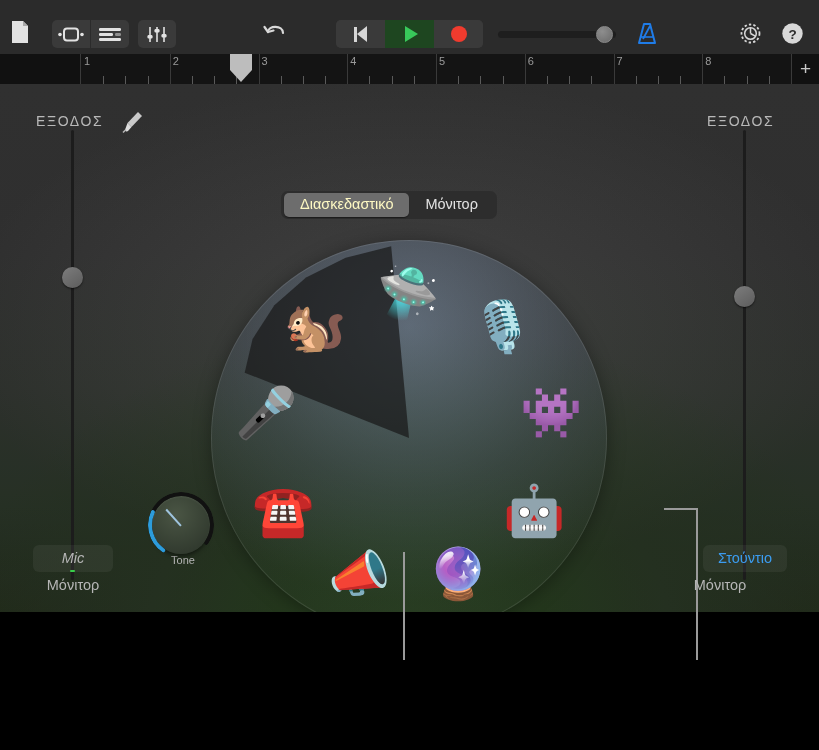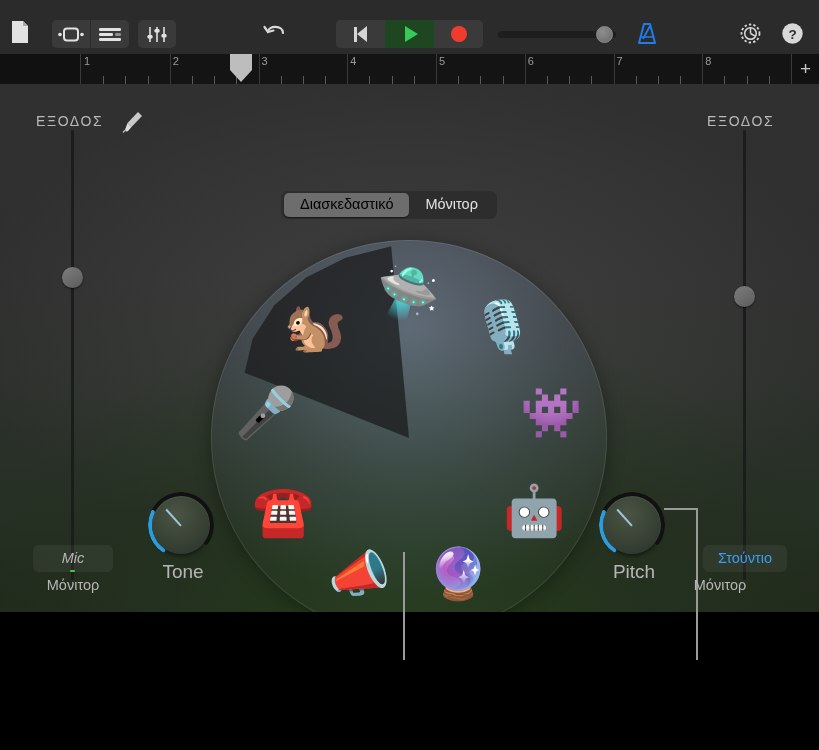--- a/index.html
+++ b/index.html
@@ -187,21 +187,21 @@
     height: 22px;
   }
   .mode-seg > div {
     font-size: 14.5px; color: #e2e2e2;
     padding: 4px 16px 5px 16px;
     border-radius: 5px;
     line-height: 15px;
   }
   .mode-seg .sel {
     background: #6d6d6d;
-    color: #000000;
+    color: #fef9c3;
     box-shadow: 0 1px 1px rgba(0,0,0,0.4);
   }
 
   
   .wheel {
     position: absolute; left: 211px; top: 156px;
     width: 396px; height: 396px;
     border-radius: 50%;
     background:
       radial-gradient(circle at 50% 22%, rgba(120,140,165,0.55), rgba(90,105,125,0.30) 45%, rgba(55,70,60,0.12) 75%, rgba(40,52,38,0.05) 100%);
@@ -243,22 +243,22 @@
     width: 66px; height: 66px; border-radius: 50%;
   }
   .knob-pointer {
     position: absolute; left: 28px; top: 8px;
     width: 1.5px; height: 22px;
     background: #9fc4de;
     transform-origin: 50% 100%;
     transform: rotate(-42deg);
   }
   .knob-label {
-    text-align: center; margin-top: 7px;
-    font-size: 19px; color: #b6b6b6;
+    text-align: center; 
+    font-size: 11px; color: #b6b6b6;
   }
 
   
   .pill {
     position: absolute;
     background: rgba(255,255,255,0.055);
     border-radius: 6px;
     padding: 5px 0 6px 0;
     text-align: center;
     font-size: 14.5px;
@@ -475,30 +475,20 @@
       <div class="knob">
         <svg class="knob-ring" viewBox="0 0 66 66">
           <circle cx="33" cy="33" r="31" fill="none" stroke="#111" stroke-width="4" stroke-dasharray="146 49" stroke-linecap="round" transform="rotate(125 33 33)"></circle>
           <circle cx="33" cy="33" r="31" fill="none" stroke="#2d9cdb" stroke-width="4" stroke-dasharray="43 152" stroke-linecap="round" transform="rotate(125 33 33)"></circle>
         </svg>
         <div class="knob-pointer"></div>
       </div>
       <div class="knob-label">Tone</div>
     </div>
 
-    <div class="knob-wrap" style="left:603px; top:412px;">
-      <div class="knob">
-        <svg class="knob-ring" viewBox="0 0 66 66">
-          <circle cx="33" cy="33" r="31" fill="none" stroke="#111" stroke-width="4" stroke-dasharray="146 49" stroke-linecap="round" transform="rotate(125 33 33)"></circle>
-          <circle cx="33" cy="33" r="31" fill="none" stroke="#2d9cdb" stroke-width="4" stroke-dasharray="43 152" stroke-linecap="round" transform="rotate(125 33 33)"></circle>
-        </svg>
-        <div class="knob-pointer"></div>
-      </div>
-      <div class="knob-label">Pitch</div>
-    </div>
 
     <div class="cable cable-h" style="left:664px; top:424px; width:34px;"></div>
     <div class="cable cable-v" style="left:696px; top:424px; height:152px;"></div>
     <div class="cable cable-v" style="left:403px; top:468px; height:108px;"></div>
 
     <div class="pill" style="left:33px; top:461px; width:80px; color:#b6b6b6;font-style:italic;">Mic</div>
     <div class="pill-caption" style="left:33px; top:493px; width:80px;">Μόνιτορ</div>
 
     <div class="pill" style="left:703px; top:461px; width:84px; color:#3b9cf0;">Στούντιο</div>
     <div class="pill-caption" style="left:678px; top:493px; width:84px;">Μόνιτορ</div>

